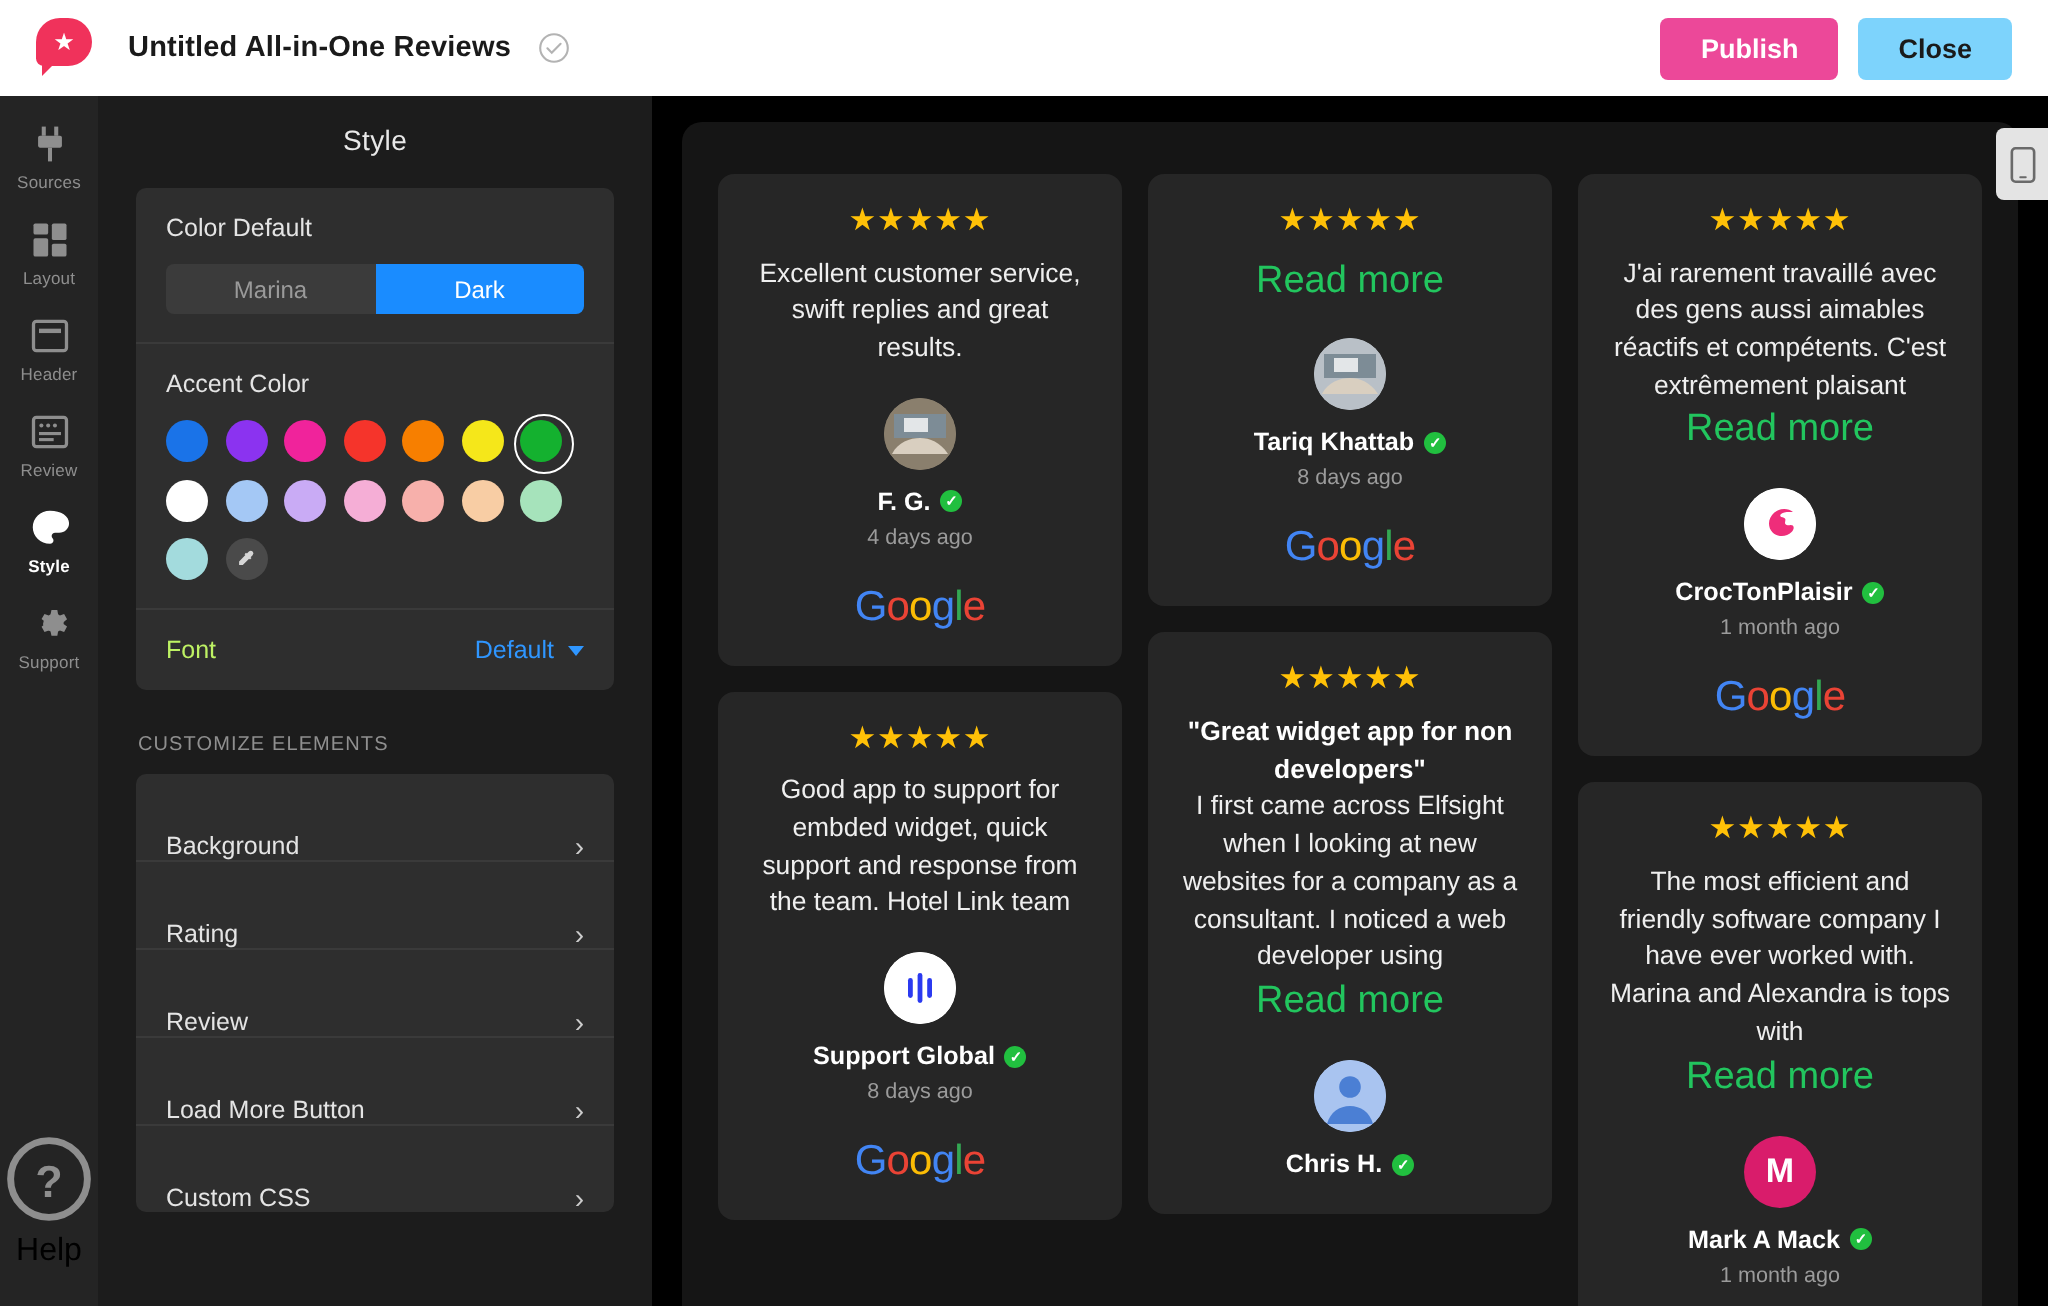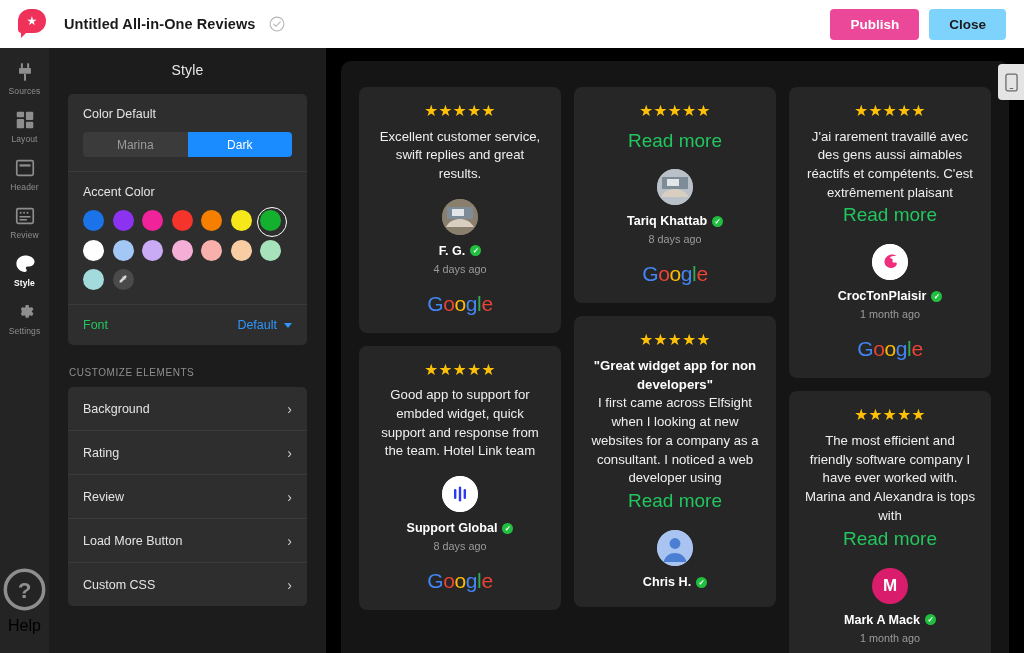--- a/index.html
+++ b/index.html
@@ -91,30 +91,30 @@
   }
   .sw.sel::after {
     content: ""; position: absolute; left: -3.5px; top: -3.5px;
     width: 28px; height: 28px; border-radius: 50%; border: 1.6px solid #fff;
   }
   .sw.picker {
     background: #4a4a4a; display: flex; align-items: center; justify-content: center;
   }
 
   .font-row { display: flex; align-items: center; justify-content: space-between; padding: 13px 15px; }
-  .font-key { color: #22c55e; font-size: 12.5px; }
+  .font-key { color: #bef264; font-size: 12.5px; }
   .font-val { color: #2f96ff; font-size: 12.5px; display: flex; align-items: center; gap: 7px; cursor: pointer; }
   .caret { width: 0; height: 0; border-left: 4.5px solid transparent; border-right: 4.5px solid transparent; border-top: 5px solid #2f96ff; }
 
   .section-cap {
     color: #8f8f8f; font-size: 10px; letter-spacing: .55px;
     margin: 22px 0 9px 1px;
   }
   .list-item {
-    display: flex; align-items: center; justify-content: space-between;
+    display: flex; align-items: flex-end; justify-content: space-between;
     padding: 0 15px; height: 43px; cursor: pointer; color: #e4e4e4; font-size: 12.5px;
   }
   .chev { color: #cdcdcd; font-size: 14px; line-height: 1; }
 
   
   .preview-wrap {
     position: absolute; left: 326px; top: 48px; width: 698px; height: 605px;
     background: #000; overflow: hidden;
   }
   .preview-box {
@@ -221,21 +221,21 @@
         <circle cx="10.3" cy="7.4" r="1.5" fill="#262626"></circle>
         <circle cx="14.6" cy="7.6" r="1.5" fill="#262626"></circle>
         <circle cx="17.6" cy="11" r="1.5" fill="#262626"></circle>
       </svg>
       <span class="lbl">Style</span>
     </div>
     <div class="rail-item">
       <svg class="ico" viewBox="0 0 24 24">
         <path d="M12 8.2a3.8 3.8 0 100 7.6 3.8 3.8 0 000-7.6zm9.3 5.2l-1.9-1.4.1-1.1 1.8-1.5-1.6-2.8-2.3.7-1-.6-.4-2.3h-3.2l-.5 2.3-1 .6-2.3-.8-1.6 2.8 1.8 1.5v1.2l-1.8 1.5 1.6 2.8 2.3-.8 1 .6.5 2.3h3.2l.4-2.3 1-.6 2.3.8z" fill="#8e8e8e"></path>
       </svg>
-      <span class="lbl">Settings</span>
+      <span class="lbl">Support</span>
     </div>
 
     <div class="rail-help">
       <svg class="ico" viewBox="0 0 24 24">
         <circle cx="12" cy="12" r="9.4" fill="none" stroke="#8e8e8e" stroke-width="1.7"></circle>
         <text x="12" y="16.4" text-anchor="middle" font-size="11" font-weight="700" fill="#8e8e8e" font-family="Liberation Sans, sans-serif">?</text>
       </svg>
       <span class="lbl">Help</span>
     </div>
   </div>

